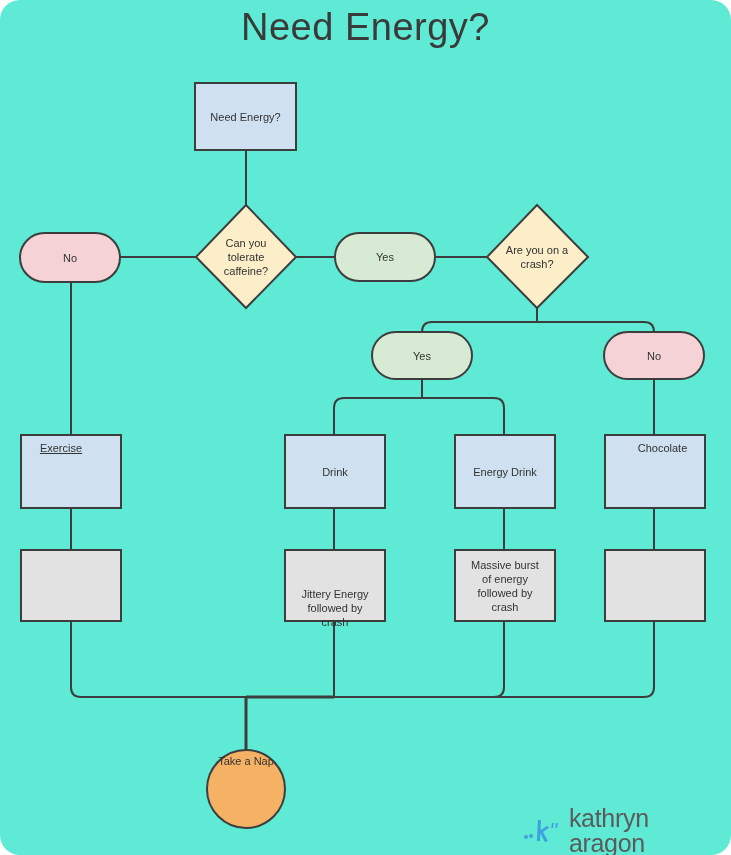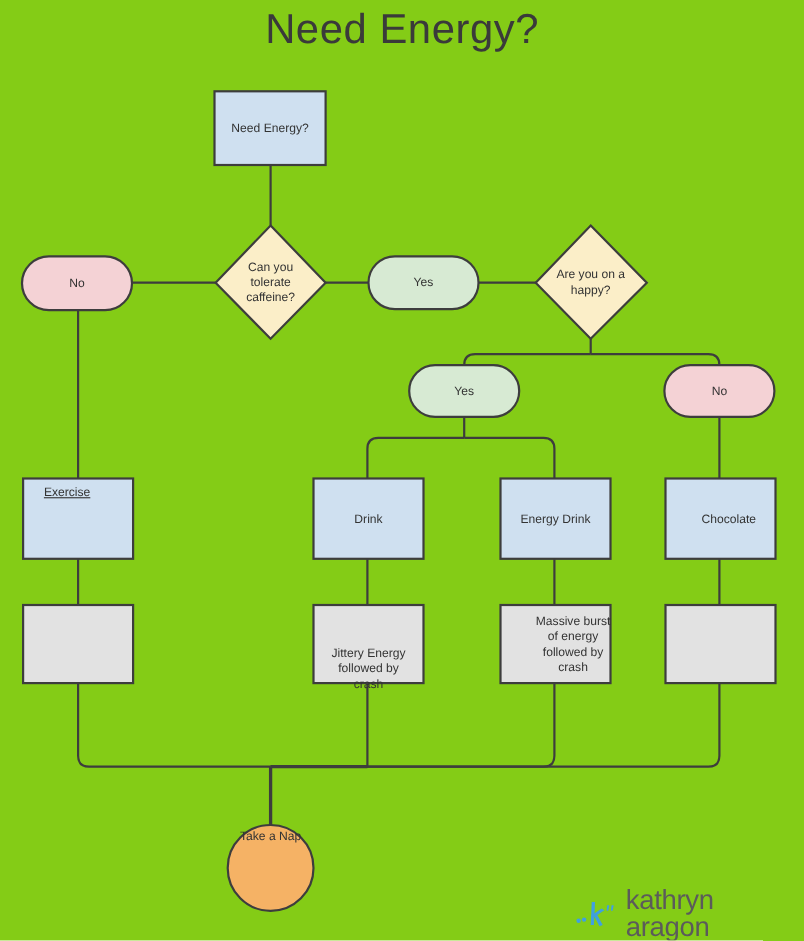--- a/index.html
+++ b/index.html
@@ -7,22 +7,23 @@
     padding: 0;
     background: #ffffff;
   }
   body {
     font-family: "Liberation Sans", sans-serif;
   }
   #canvas {
     position: relative;
     width: 731px;
     height: 855px;
-    background: #84cc16;
+    background: #5eead4;
     overflow: hidden;
+    border-radius: 20px;
   }
   #flow-svg {
     position: absolute;
     left: 0;
     top: 0;
     width: 731px;
     height: 855px;
   }
   .chart-title {
     position: absolute;
@@ -138,40 +139,40 @@
 
   <div class="node-label" style="left:201px; top:207px; width:90px; height:100px;">Can you
 tolerate
 caffeine?</div>
 
   <div class="node-label" style="left:20px; top:233px; width:100px; height:49px;">No</div>
 
   <div class="node-label" style="left:335px; top:233px; width:100px; height:48px;">Yes</div>
 
   <div class="node-label" style="left:488px; top:207px; width:98px; height:100px;">Are you on a
-happy?</div>
+crash?</div>
 
   <div class="node-label" style="left:372px; top:332px; width:100px; height:47px;">Yes</div>
 
   <div class="node-label" style="left:604px; top:332px; width:100px; height:47px;">No</div>
 
   <div class="node-label" style="left:21px; top:411px; width:80px; height:73px;text-decoration:underline;">Exercise</div>
 
   <div class="node-label" style="left:285px; top:435px; width:100px; height:73px;">Drink</div>
 
   <div class="node-label" style="left:455px; top:435px; width:100px; height:73px;">Energy Drink</div>
 
-  <div class="node-label" style="left:605px; top:435px; width:115px; height:73px;">Chocolate</div>
+  <div class="node-label" style="left:605px; top:411px; width:115px; height:73px;">Chocolate</div>
 
 
   <div class="node-label" style="left:285px; top:572px; width:100px; height:71px;">Jittery Energy
 followed by
 crash</div>
 
-  <div class="node-label" style="left:455px; top:550px; width:100px; height:71px;padding-left:16px;">Massive burst
+  <div class="node-label" style="left:455px; top:550px; width:100px; height:71px;">Massive burst
 of energy
 followed by
 crash</div>
 
 
   <div class="node-label" style="left:207px; top:722px; width:78px; height:78px;">Take a Nap</div>
 
   <div class="logo-wrap">
     <svg width="40" height="28" viewBox="0 0 40 28">
       <g fill="#3fa0e0">

